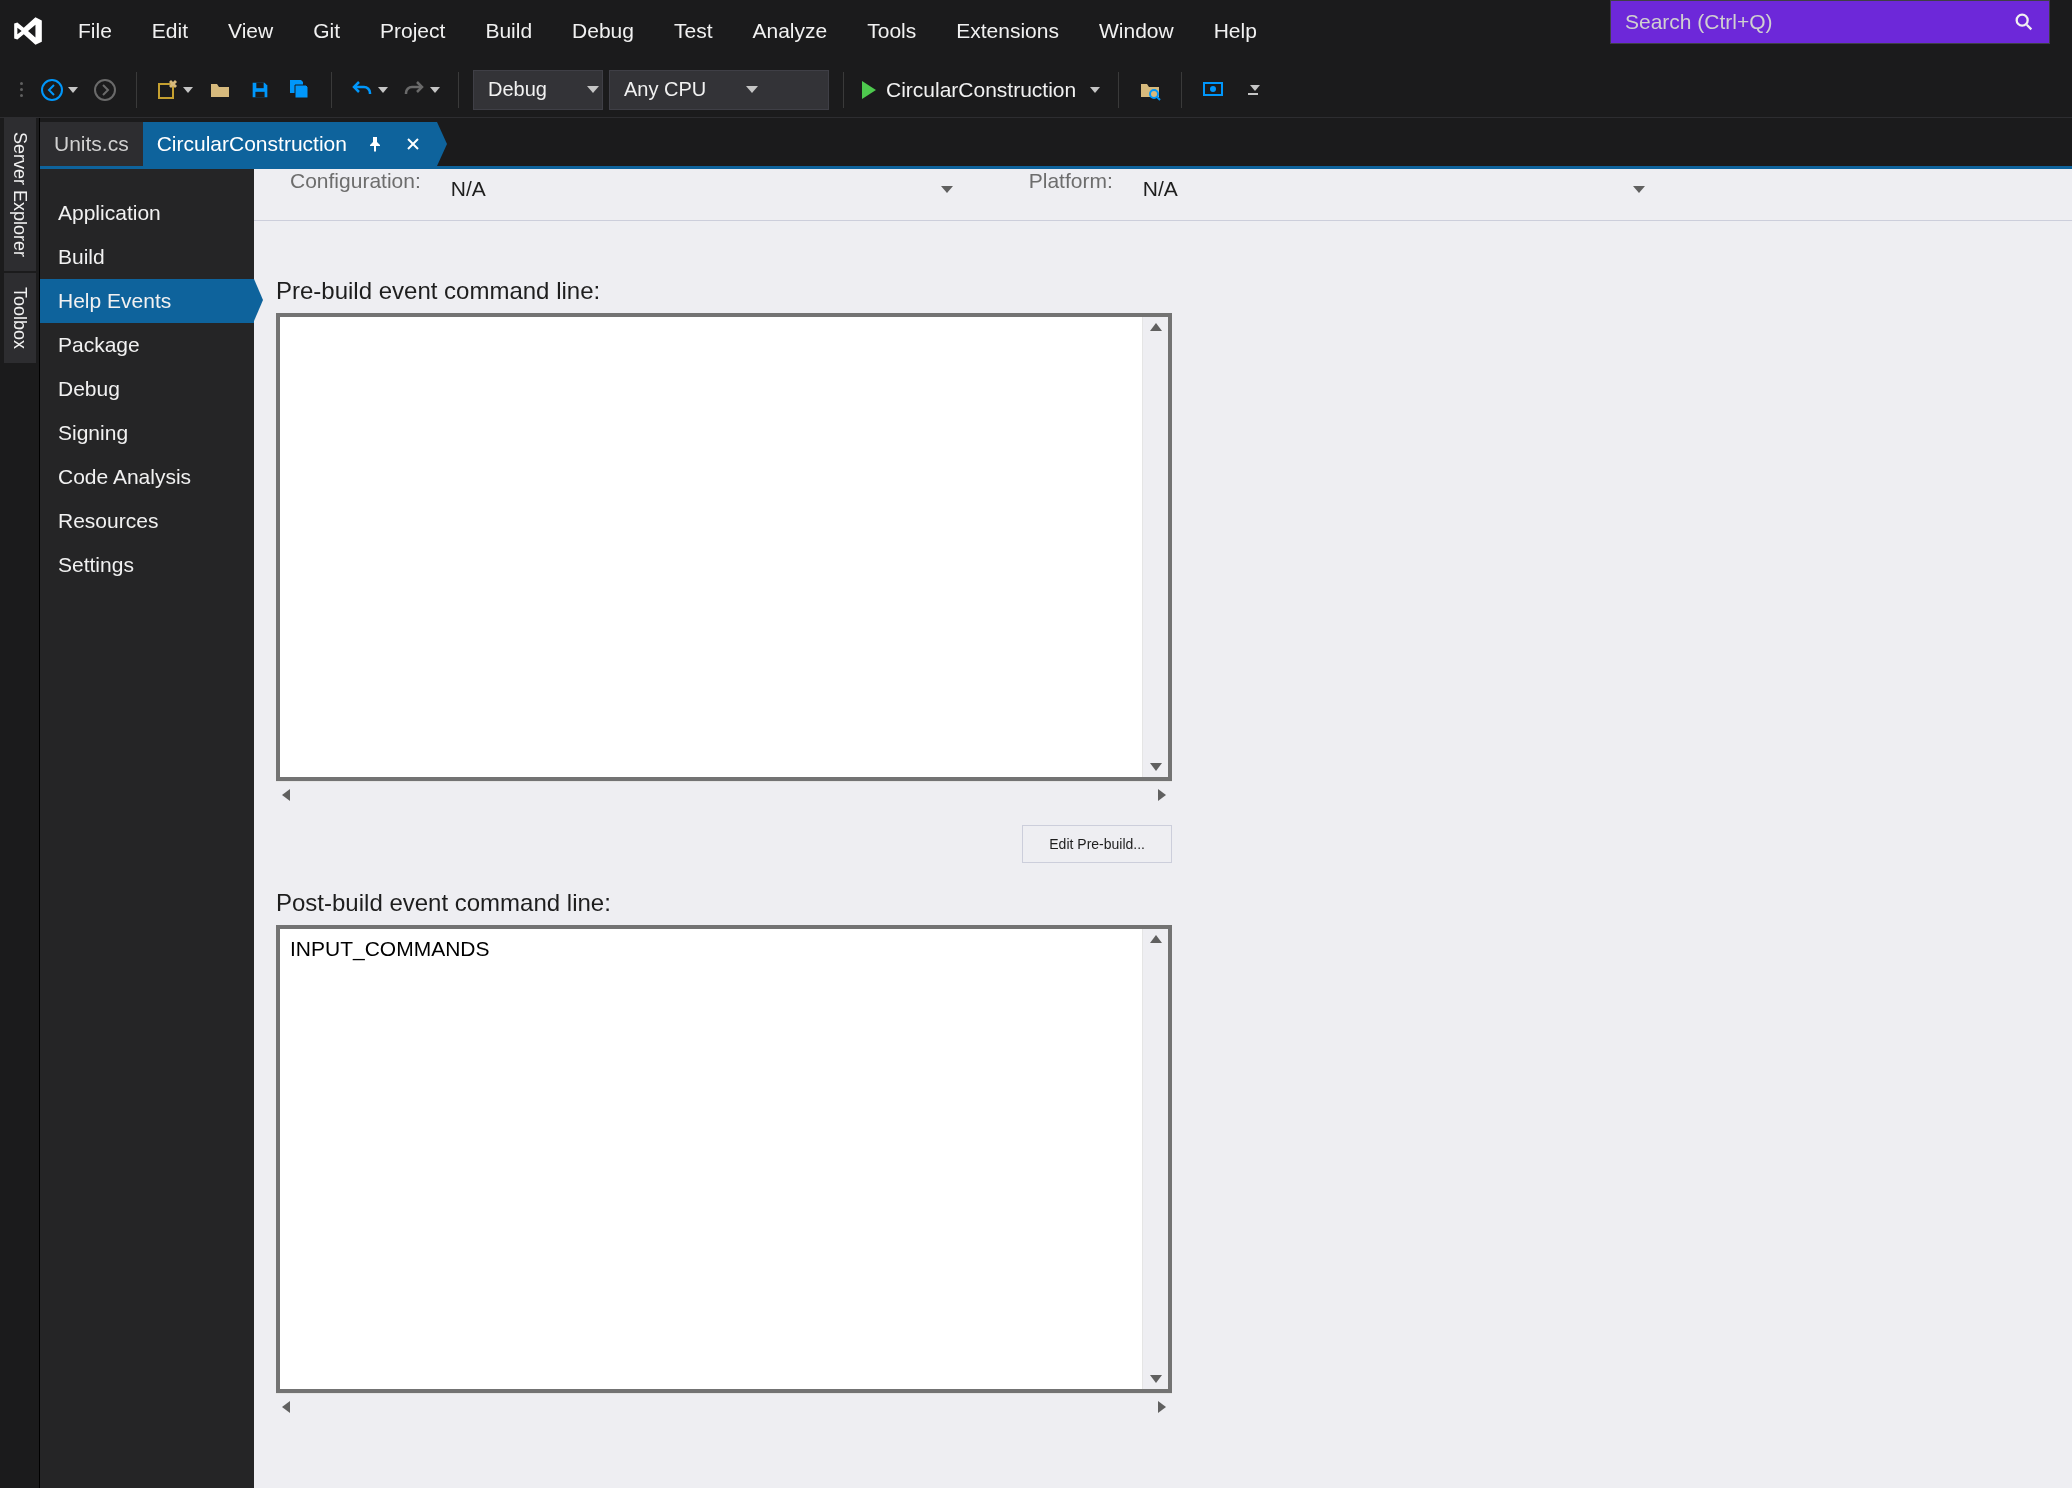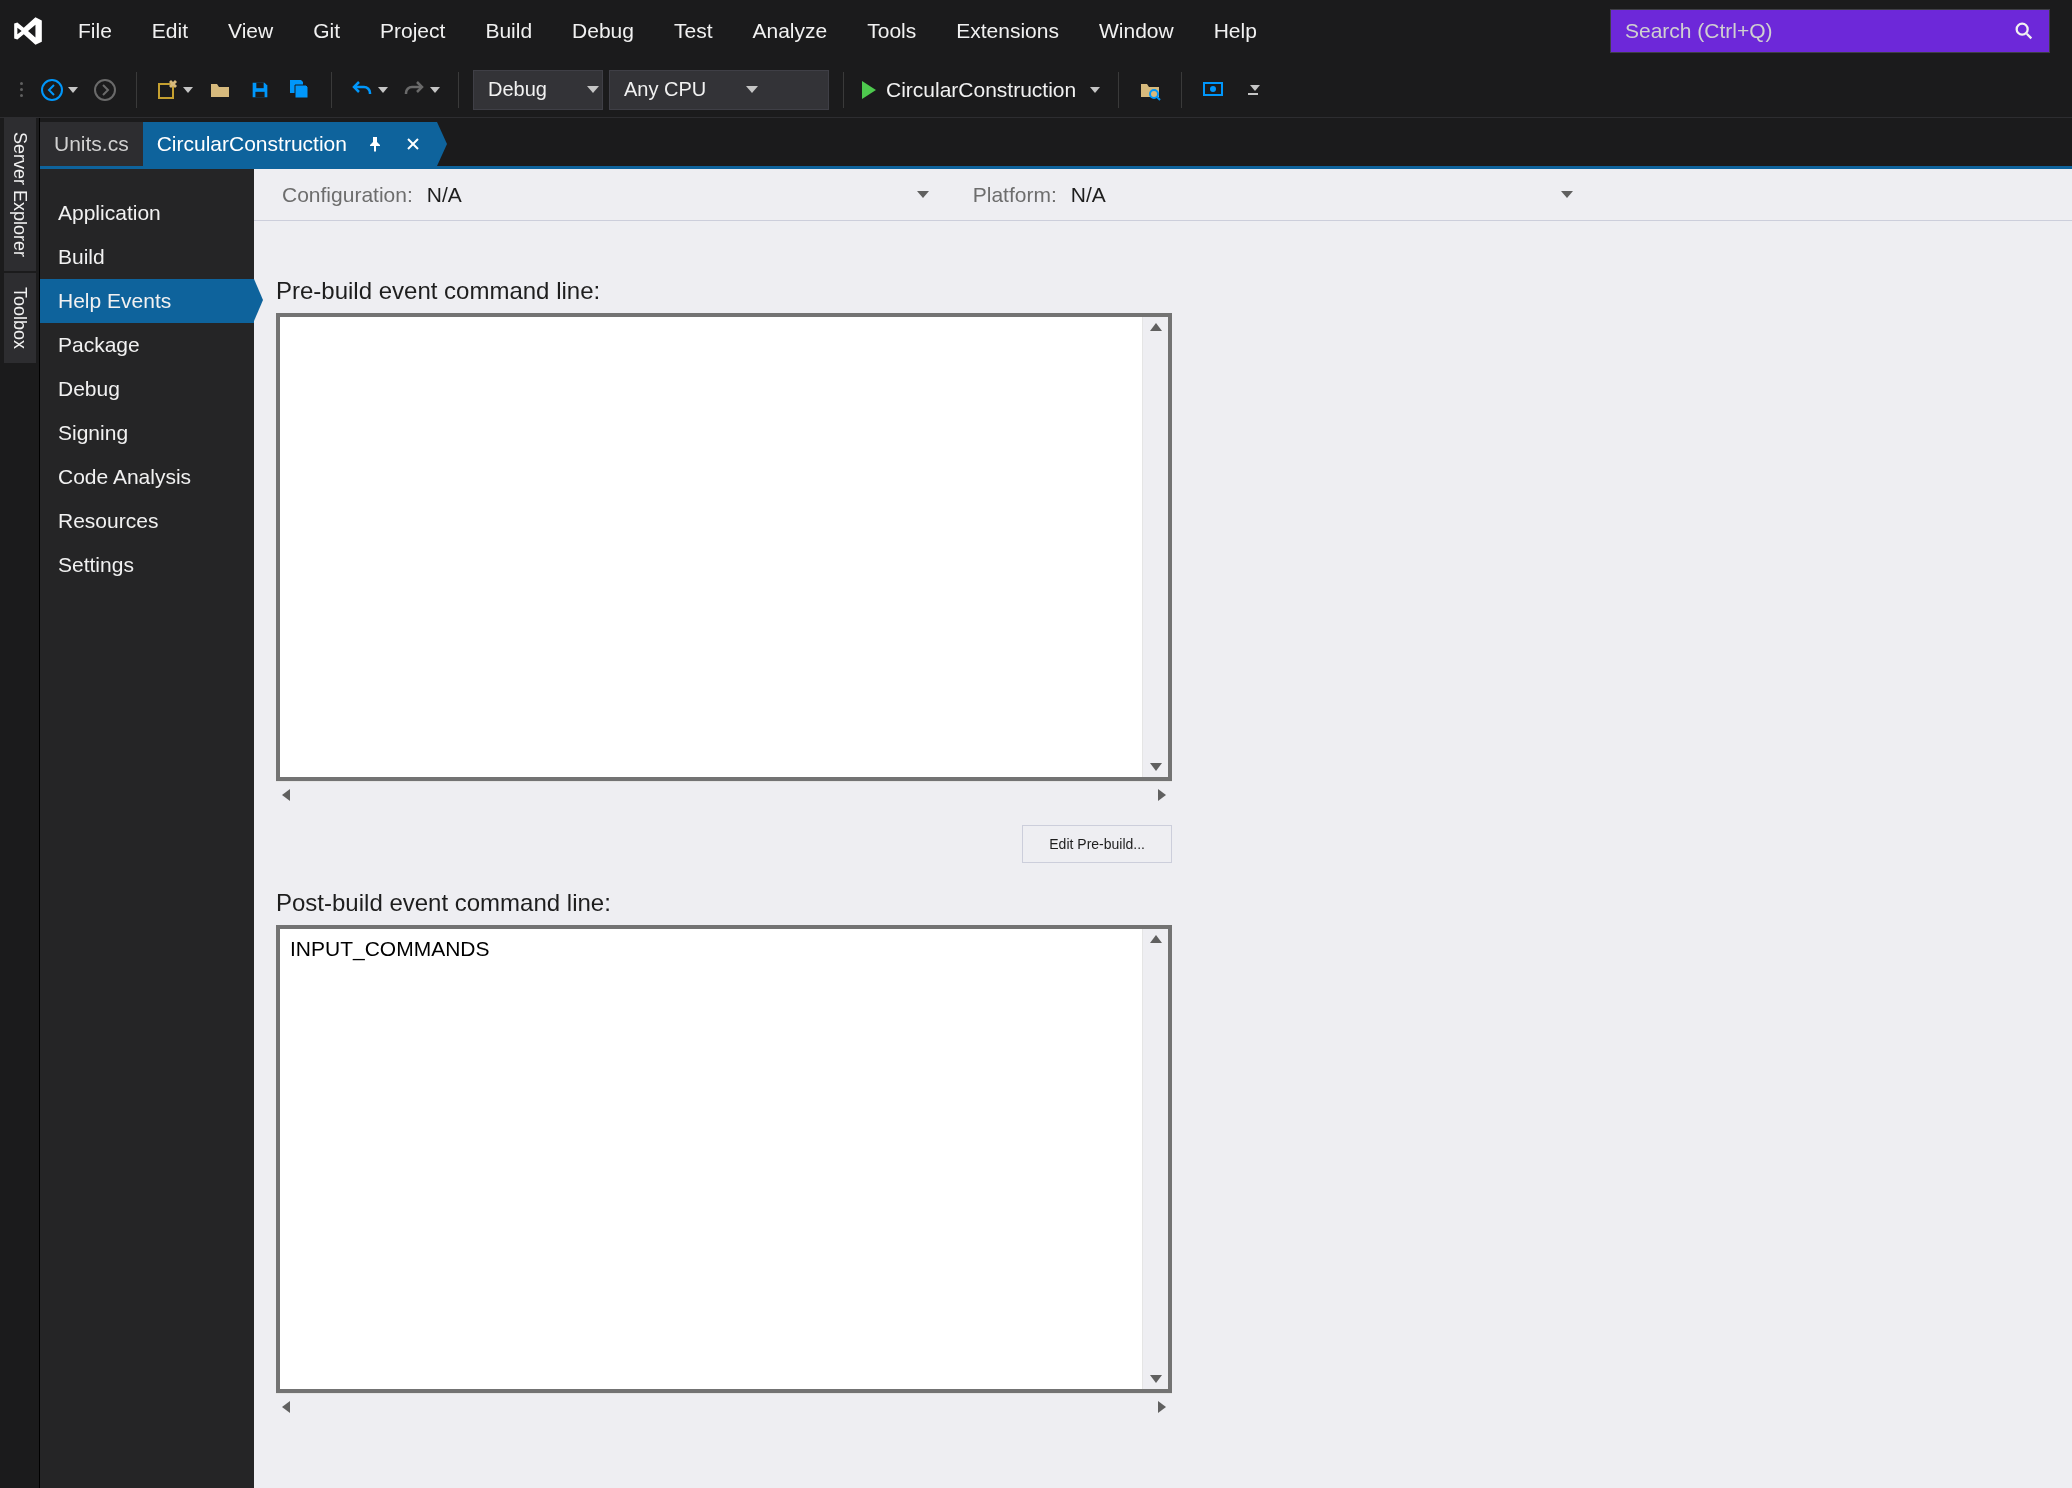--- a/index.html
+++ b/index.html
@@ -11,21 +11,20 @@
     font-size: 21px;
     display: flex;
     flex-direction: column;
   }
 
   
   .menu-bar {
     height: 62px;
     background: #1b1b1c;
     display: flex;
-    align-items: center;
     padding: 0 8px 0 0;
     gap: 2px;
   }
   .vs-logo {
     width: 56px; height: 62px;
     display:flex; align-items:center; justify-content:center;
   }
   .vs-logo svg { width: 34px; height: 34px; }
   .menu-item {
     padding: 0 20px;
@@ -176,22 +175,23 @@
     flex:1;
     background:#eeeef2;
     color:#1e1e1e;
     display:flex; flex-direction:column;
     min-width:0;
     overflow:hidden;
   }
   .cfg-bar {
     height:52px;
     border-bottom:1px solid #cccedb;
-    display:flex; align-items:center;
-    padding-left:28px;
+    display:flex; align-items:flex-start;
+    padding-left:36px;
+    gap:16px;
     font-size:21px;
   }
   .cfg-label { color:#6d6d6d; }
   .cfg-combo {
     width:530px; height:40px;
     background:#eeeef2;
     display:flex; align-items:center; justify-content:space-between;
     padding:0 14px;
     color:#1e1e1e;
   }

